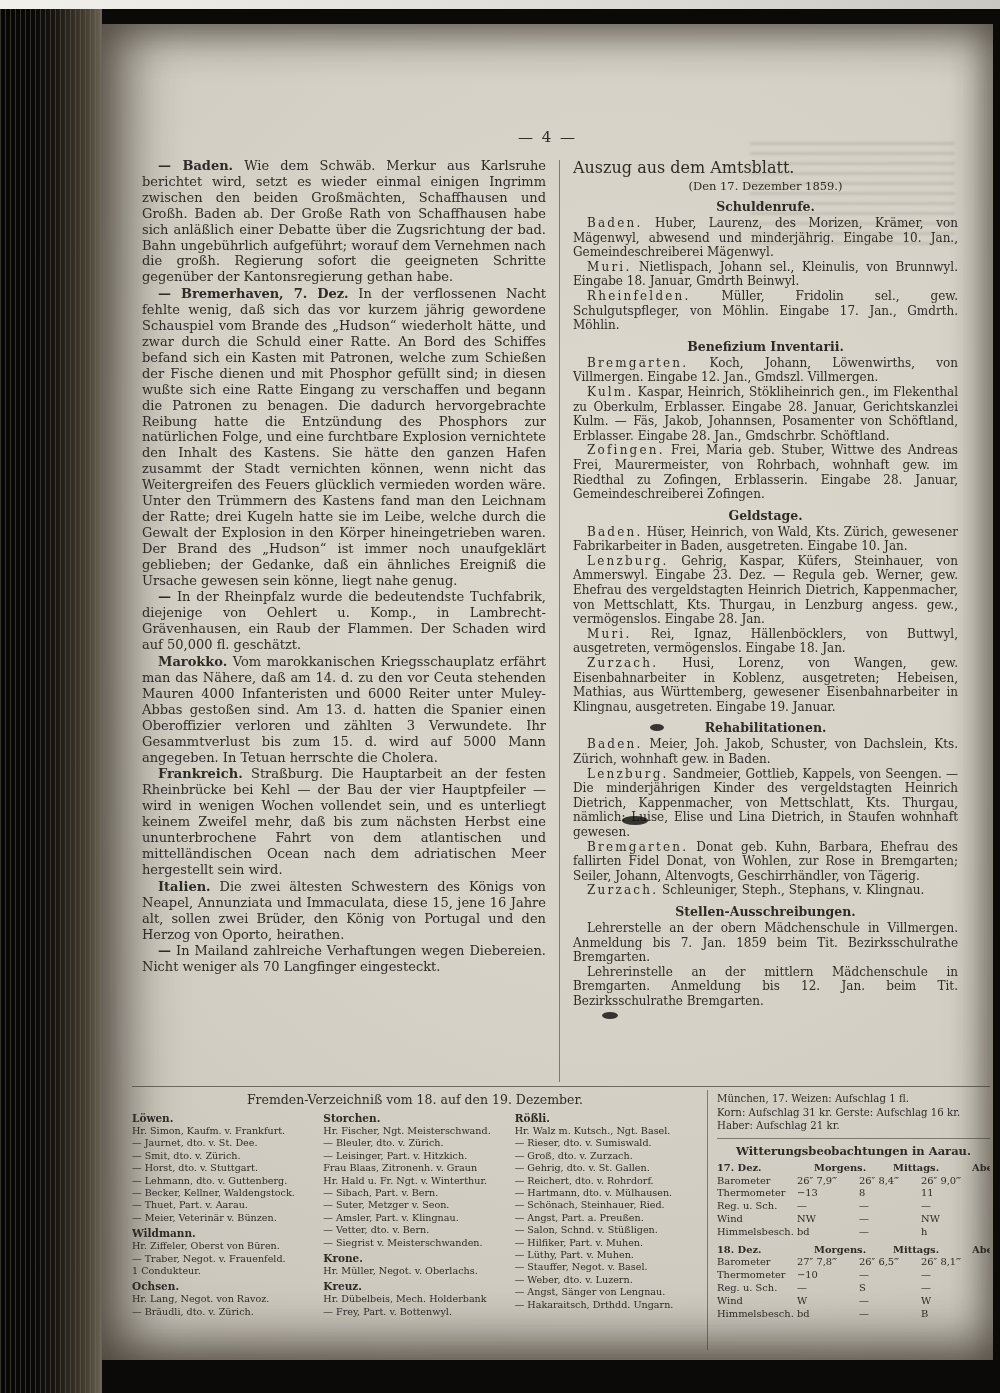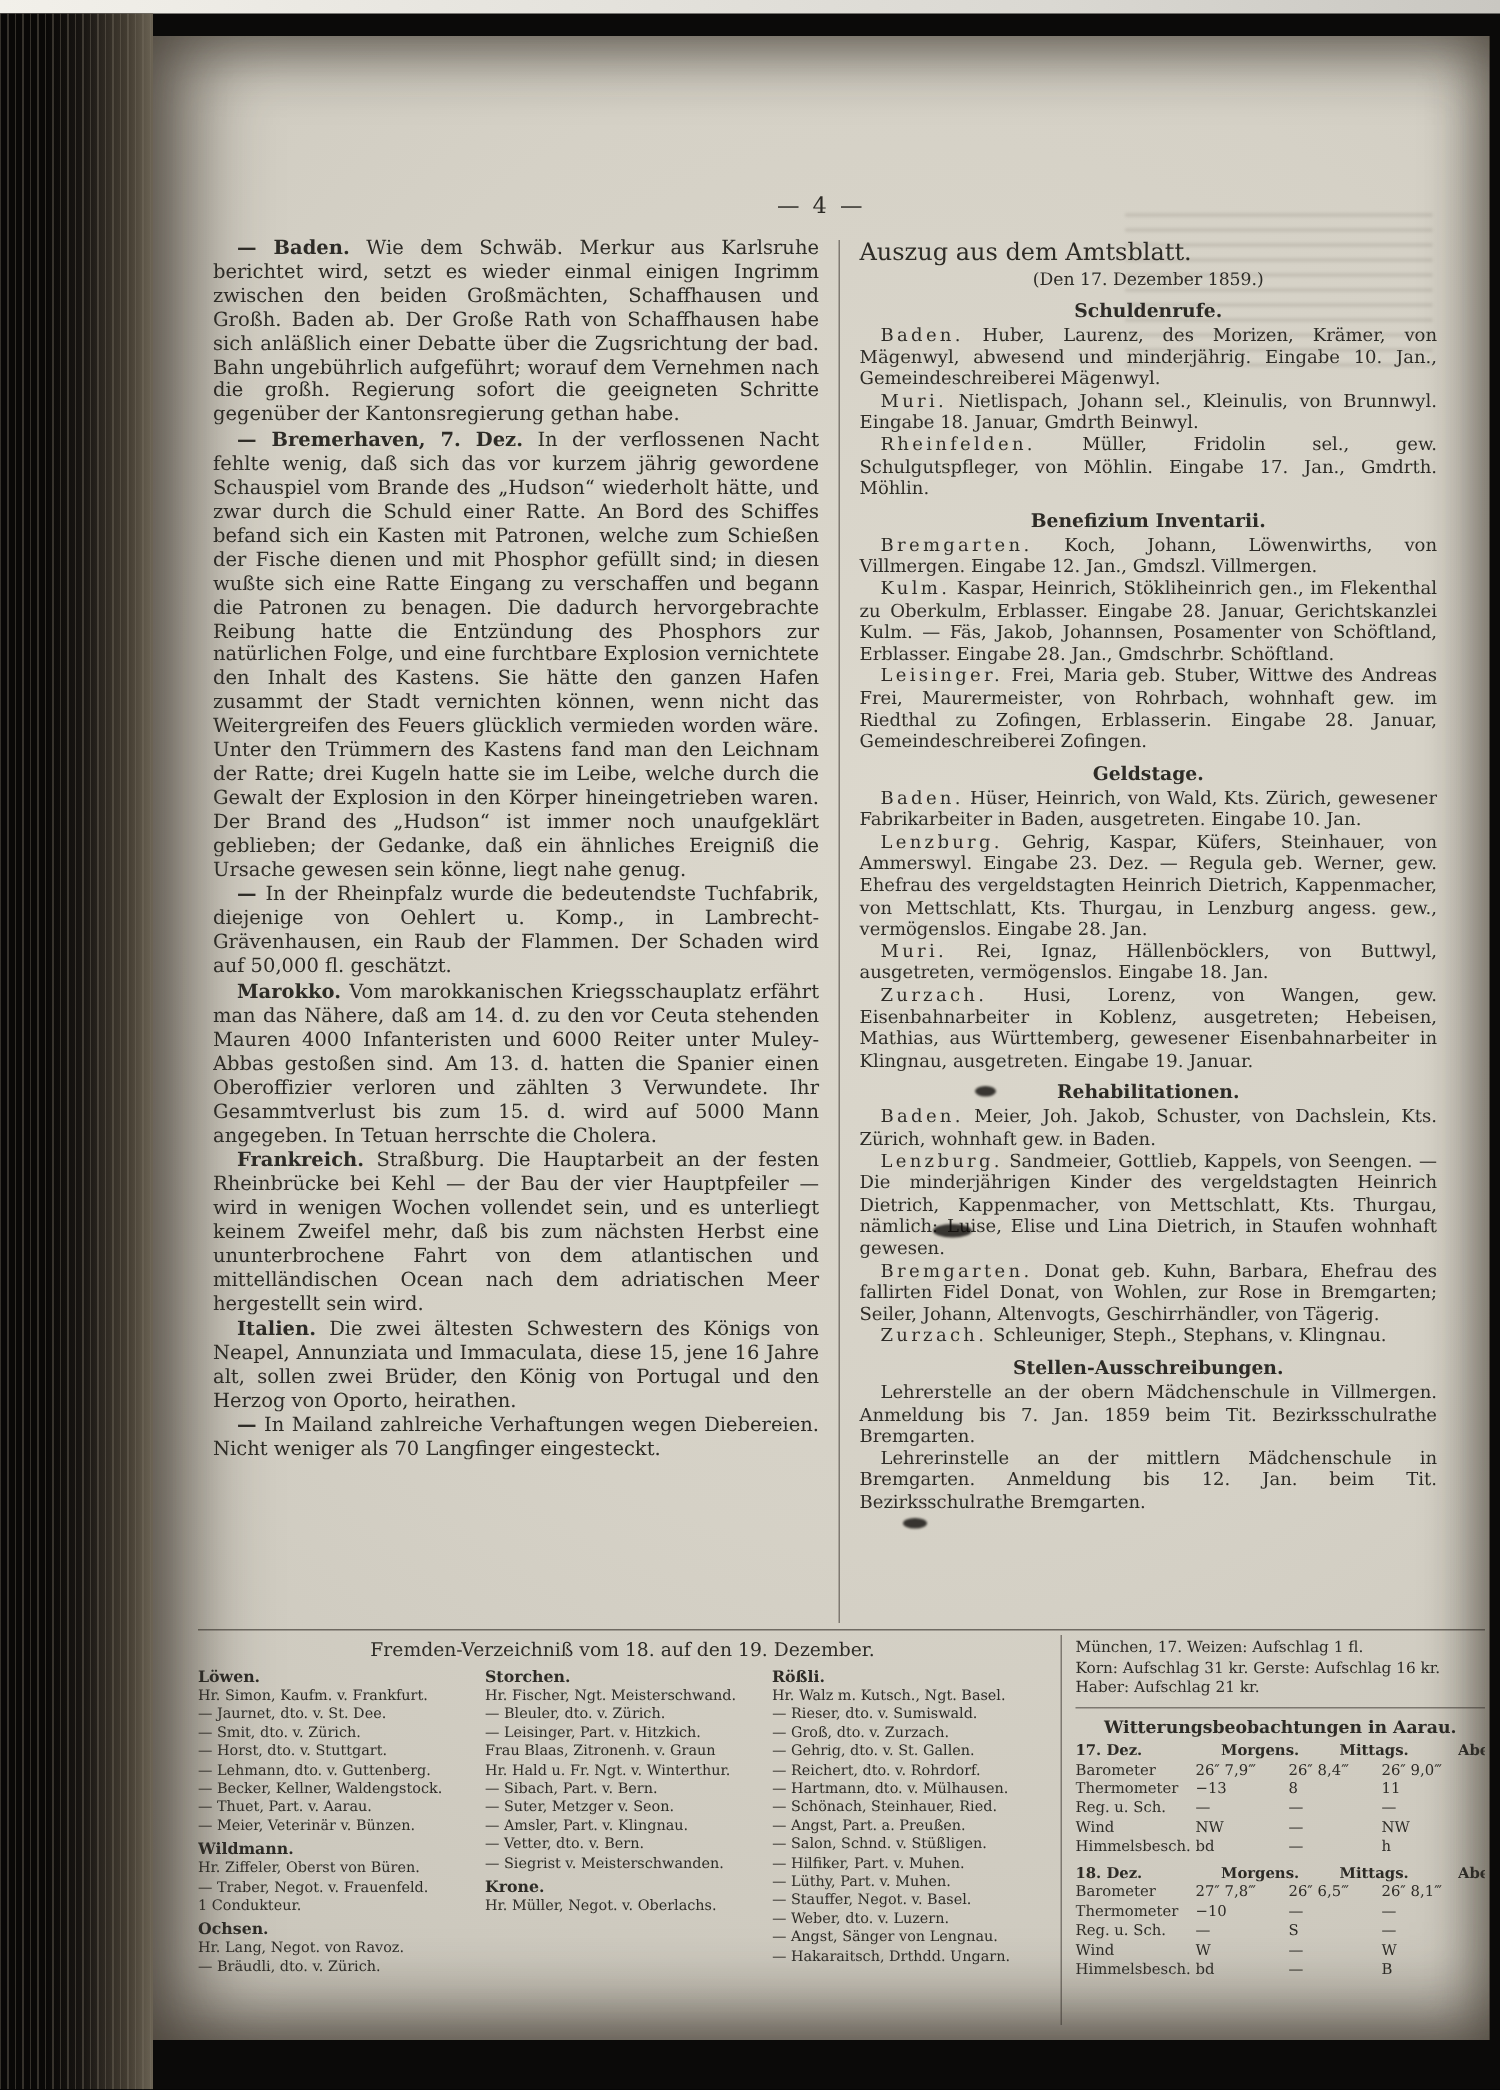--- a/index.html
+++ b/index.html
@@ -116,21 +116,21 @@
               <div class="entry"><span class="lead">Muri.</span><span> Nietlispach, Johann sel., Kleinulis, von Brunnwyl. Eingabe 18. Januar, Gmdrth Beinwyl.</span></div>
               <div class="entry"><span class="lead">Rheinfelden.</span><span> Müller, Fridolin sel., gew. Schulgutspfleger, von Möhlin. Eingabe 17. Jan., Gmdrth. Möhlin.</span></div>
             </div>
         </div>
 
         <div class="amts-section">
           <div class="amts-head">Benefizium Inventarii.</div>
           <div>
               <div class="entry"><span class="lead">Bremgarten.</span><span> Koch, Johann, Löwenwirths, von Villmergen. Eingabe 12. Jan., Gmdszl. Villmergen.</span></div>
               <div class="entry"><span class="lead">Kulm.</span><span> Kaspar, Heinrich, Stökliheinrich gen., im Flekenthal zu Oberkulm, Erblasser. Eingabe 28. Januar, Gerichtskanzlei Kulm. — Fäs, Jakob, Johannsen, Posamenter von Schöftland, Erblasser. Eingabe 28. Jan., Gmdschrbr. Schöftland.</span></div>
-              <div class="entry"><span class="lead">Leisinger.</span><span> Frei, Maria geb. Stuber, Wittwe des Andreas Frei, Maurermeister, von Rohrbach, wohnhaft gew. im Riedthal zu Zofingen, Erblasserin. Eingabe 28. Januar, Gemeindeschreiberei Zofingen.</span></div>
+              <div class="entry"><span class="lead">Zofingen.</span><span> Frei, Maria geb. Stuber, Wittwe des Andreas Frei, Maurermeister, von Rohrbach, wohnhaft gew. im Riedthal zu Zofingen, Erblasserin. Eingabe 28. Januar, Gemeindeschreiberei Zofingen.</span></div>
             </div>
         </div>
 
         <div class="amts-section">
           <div class="amts-head">Geldstage.</div>
           <div>
               <div class="entry"><span class="lead">Baden.</span><span> Hüser, Heinrich, von Wald, Kts. Zürich, gewesener Fabrikarbeiter in Baden, ausgetreten. Eingabe 10. Jan.</span></div>
               <div class="entry"><span class="lead">Lenzburg.</span><span> Gehrig, Kaspar, Küfers, Steinhauer, von Ammerswyl. Eingabe 23. Dez. — Regula geb. Werner, gew. Ehefrau des vergeldstagten Heinrich Dietrich, Kappenmacher, von Mettschlatt, Kts. Thurgau, in Lenzburg angess. gew., vermögenslos. Eingabe 28. Jan.</span></div>
               <div class="entry"><span class="lead">Muri.</span><span> Rei, Ignaz, Hällenböcklers, von Buttwyl, ausgetreten, vermögenslos. Eingabe 18. Jan.</span></div>
               <div class="entry"><span class="lead">Zurzach.</span><span> Husi, Lorenz, von Wangen, gew. Eisenbahnarbeiter in Koblenz, ausgetreten; Hebeisen, Mathias, aus Württemberg, gewesener Eisenbahnarbeiter in Klingnau, ausgetreten. Eingabe 19. Januar.</span></div>
@@ -208,20 +208,27 @@
                   <div class="fline">— Suter, Metzger v. Seon.</div>
                   <div class="fline">— Amsler, Part. v. Klingnau.</div>
                   <div class="fline">— Vetter, dto. v. Bern.</div>
                   <div class="fline">— Siegrist v. Meisterschwanden.</div>
                 </div>
             </div>
             <div class="fgroup">
               <div class="fhead">Krone.</div>
               <div>
                   <div class="fline">Hr. Müller, Negot. v. Oberlachs.</div>
+                </div>
+            </div>
+            <div class="fgroup">
+              <div class="fhead">Kreuz.</div>
+              <div>
+                  <div class="fline">Hr. Dübelbeis, Mech. Holderbank</div>
+                  <div class="fline">— Frey, Part. v. Bottenwyl.</div>
                 </div>
             </div>
           </div>
 
           <div class="fcol">
             <div class="fgroup">
               <div class="fhead">Rößli.</div>
               <div>
                   <div class="fline">Hr. Walz m. Kutsch., Ngt. Basel.</div>
                   <div class="fline">— Rieser, dto. v. Sumiswald.</div>

